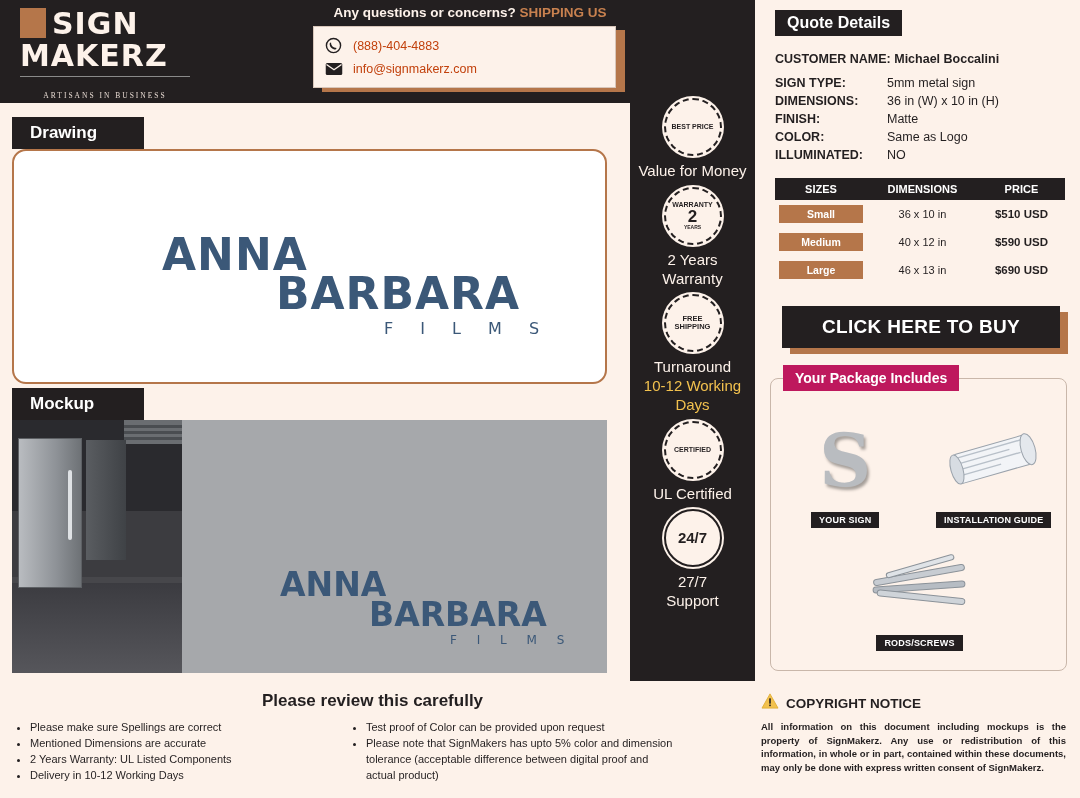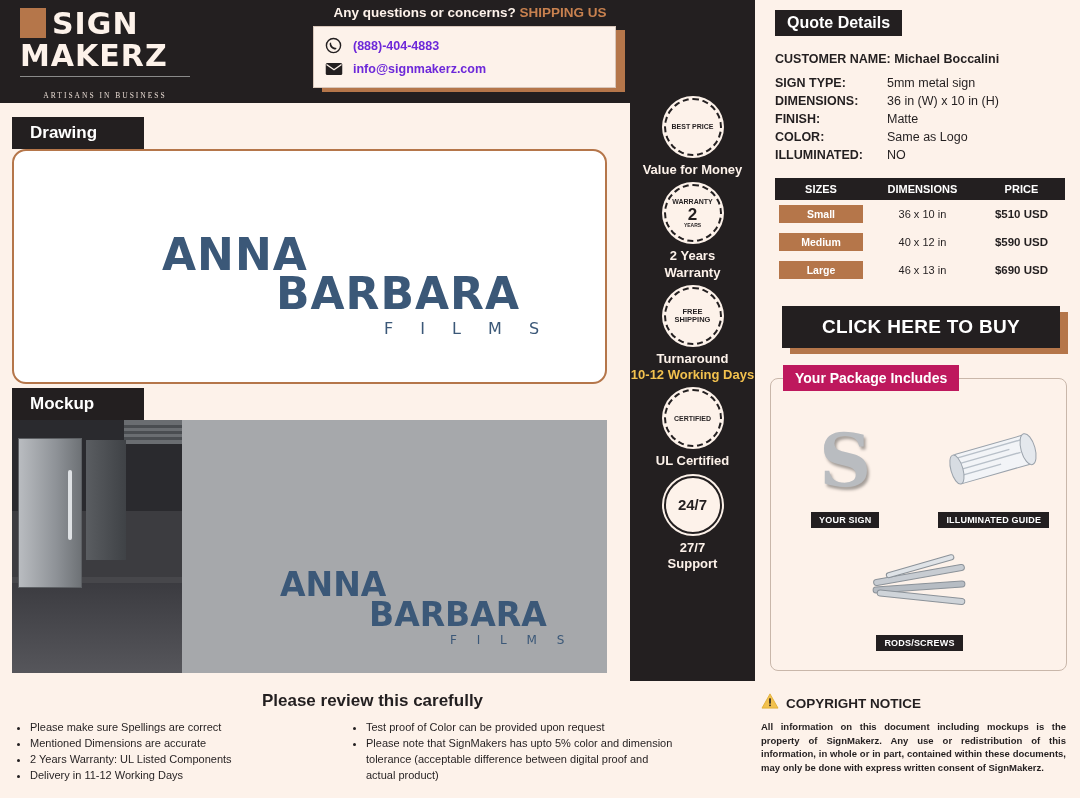--- a/index.html
+++ b/index.html
@@ -32,21 +32,21 @@
     font-size: 13.5px; font-weight: bold; color: #fdf2ea; text-align: center;
   }
   .hdr-question .contact { color: #c8814f; }
 
   .contact-shadow { position: absolute; left: 322px; top: 30px; width: 303px; height: 62px; background: #b5764a; }
   .contact-card {
     position: absolute; left: 313px; top: 26px; width: 303px; height: 62px;
     background: #fdf2ea; border: 1px solid #d8c6ba; padding: 7px 10px;
   }
   .contact-row { display: flex; align-items: center; gap: 10px; height: 23px; }
-  .contact-row .txt { font-size: 12.5px; font-weight: bold; color: #6d28d9; }
+  .contact-row .txt { font-size: 12.5px; font-weight: normal; color: #c2410c; }
   .ic { width: 19px; height: 19px; display: flex; align-items: center; justify-content: center; color: #231f20; }
 
   
   .left-col { position: absolute; left: 0; top: 103px; width: 630px; height: 578px; background: #fdf2ea; }
 
   .panel { position: absolute; }
   .panel-label {
     position: absolute; left: 12px; top: 0; height: 32px; min-width: 132px;
     background: #231f20; color: #fff; font-size: 17px; font-weight: bold;
     display: flex; align-items: center; padding: 0 18px; z-index: 5;
@@ -96,21 +96,21 @@
   .badges { position: absolute; left: 630px; top: 0; width: 125px; height: 681px; background: #231f20;
             display: flex; flex-direction: column; align-items: center; padding-top: 98px; }
   .badge-item { width: 125px; text-align: center; margin-bottom: 6px; }
   .badge-circle {
     width: 58px; height: 58px; margin: 0 auto 6px auto; border-radius: 50%;
     background: #fdf2ea; color: #231f20; display: flex; flex-direction: column;
     align-items: center; justify-content: center; font-size: 7px; font-weight: bold;
     border: 2px dashed #231f20; box-shadow: 0 0 0 2px #fdf2ea;
     line-height: 1.05; text-align: center;
   }
-  .badge-cap { font-size: 13px; font-weight: bold; color: #fdf2ea; line-height: 1.25; }
+  .badge-cap { font-size: 15px; font-weight: normal; color: #fdf2ea; line-height: 1.25; }
   .badge-cap.gold { color: #f2c14e; }
 
   
   .right-col { position: absolute; left: 755px; top: 0; width: 325px; height: 681px; background: #fdf2ea; padding: 10px 14px; }
   .qd-title {
     display: inline-block; background: #231f20; color: #fff; font-size: 16px; font-weight: bold;
     padding: 4px 12px; margin-left: 6px;
   }
   .spec-list { margin: 16px 0 0 6px; }
   .spec-cust { font-size: 12.5px; font-weight: bold; color: #231f20; margin-bottom: 8px; }
@@ -371,21 +371,21 @@
         <div class="pkg-art">
           <svg width="104" height="70" viewBox="0 0 104 70">
             <g transform="rotate(-16 52 35)">
               <rect x="14" y="18" width="74" height="30" rx="3" fill="#f2f4f7" stroke="#9aa2ab"></rect>
               <path d="M18 22h66M18 28h52M18 34h62M18 40h40" stroke="#b8c0c9" stroke-width="1.4"></path>
               <ellipse cx="88" cy="33" rx="7" ry="16" fill="#e4e8ed" stroke="#9aa2ab"></ellipse>
               <ellipse cx="14" cy="33" rx="6" ry="15" fill="#d7dce2" stroke="#9aa2ab"></ellipse>
             </g>
           </svg>
         </div>
-        <span class="pkg-cap">ILLUMINATED GUIDE</span>
+        <span class="pkg-cap">INSTALLATION GUIDE</span>
       </div>
 
       <div class="pkg-item" style="width:100%">
         <div class="pkg-art">
           <svg width="130" height="72" viewBox="0 0 130 72">
             <g stroke="#8b9299" stroke-width="1">
               <rect x="18" y="24" width="92" height="6" rx="3" fill="#c7ccd2" transform="rotate(-10 64 27)"></rect>
               <rect x="18" y="36" width="92" height="6" rx="3" fill="#b6bcc3" transform="rotate(-4 64 39)"></rect>
               <rect x="22" y="46" width="88" height="6" rx="3" fill="#cfd4d9" transform="rotate(6 64 49)"></rect>
               <rect x="30" y="16" width="70" height="5" rx="2.5" fill="#dfe3e7" transform="rotate(-16 64 18)"></rect>
@@ -397,21 +397,21 @@
     </div>
   </div>
 
   <div class="footer-left">
     <div class="fl-title">Please review this carefully</div>
     <div class="fl-cols">
       <ul class="fl-col1">
         <li>Please make sure Spellings are correct</li>
         <li>Mentioned Dimensions are accurate</li>
         <li>2 Years Warranty: UL Listed Components</li>
-        <li>Delivery in 11-12 Working Days</li>
+        <li>Delivery in 10-12 Working Days</li>
       </ul>
       <ul class="fl-col2">
         <li>Test proof of Color can be provided upon request</li>
         <li>Please note that SignMakers has upto 5% color and dimension tolerance (acceptable difference between digital proof and actual product)</li>
       </ul>
     </div>
   </div>
 
   <div class="divider-v"></div>
 

